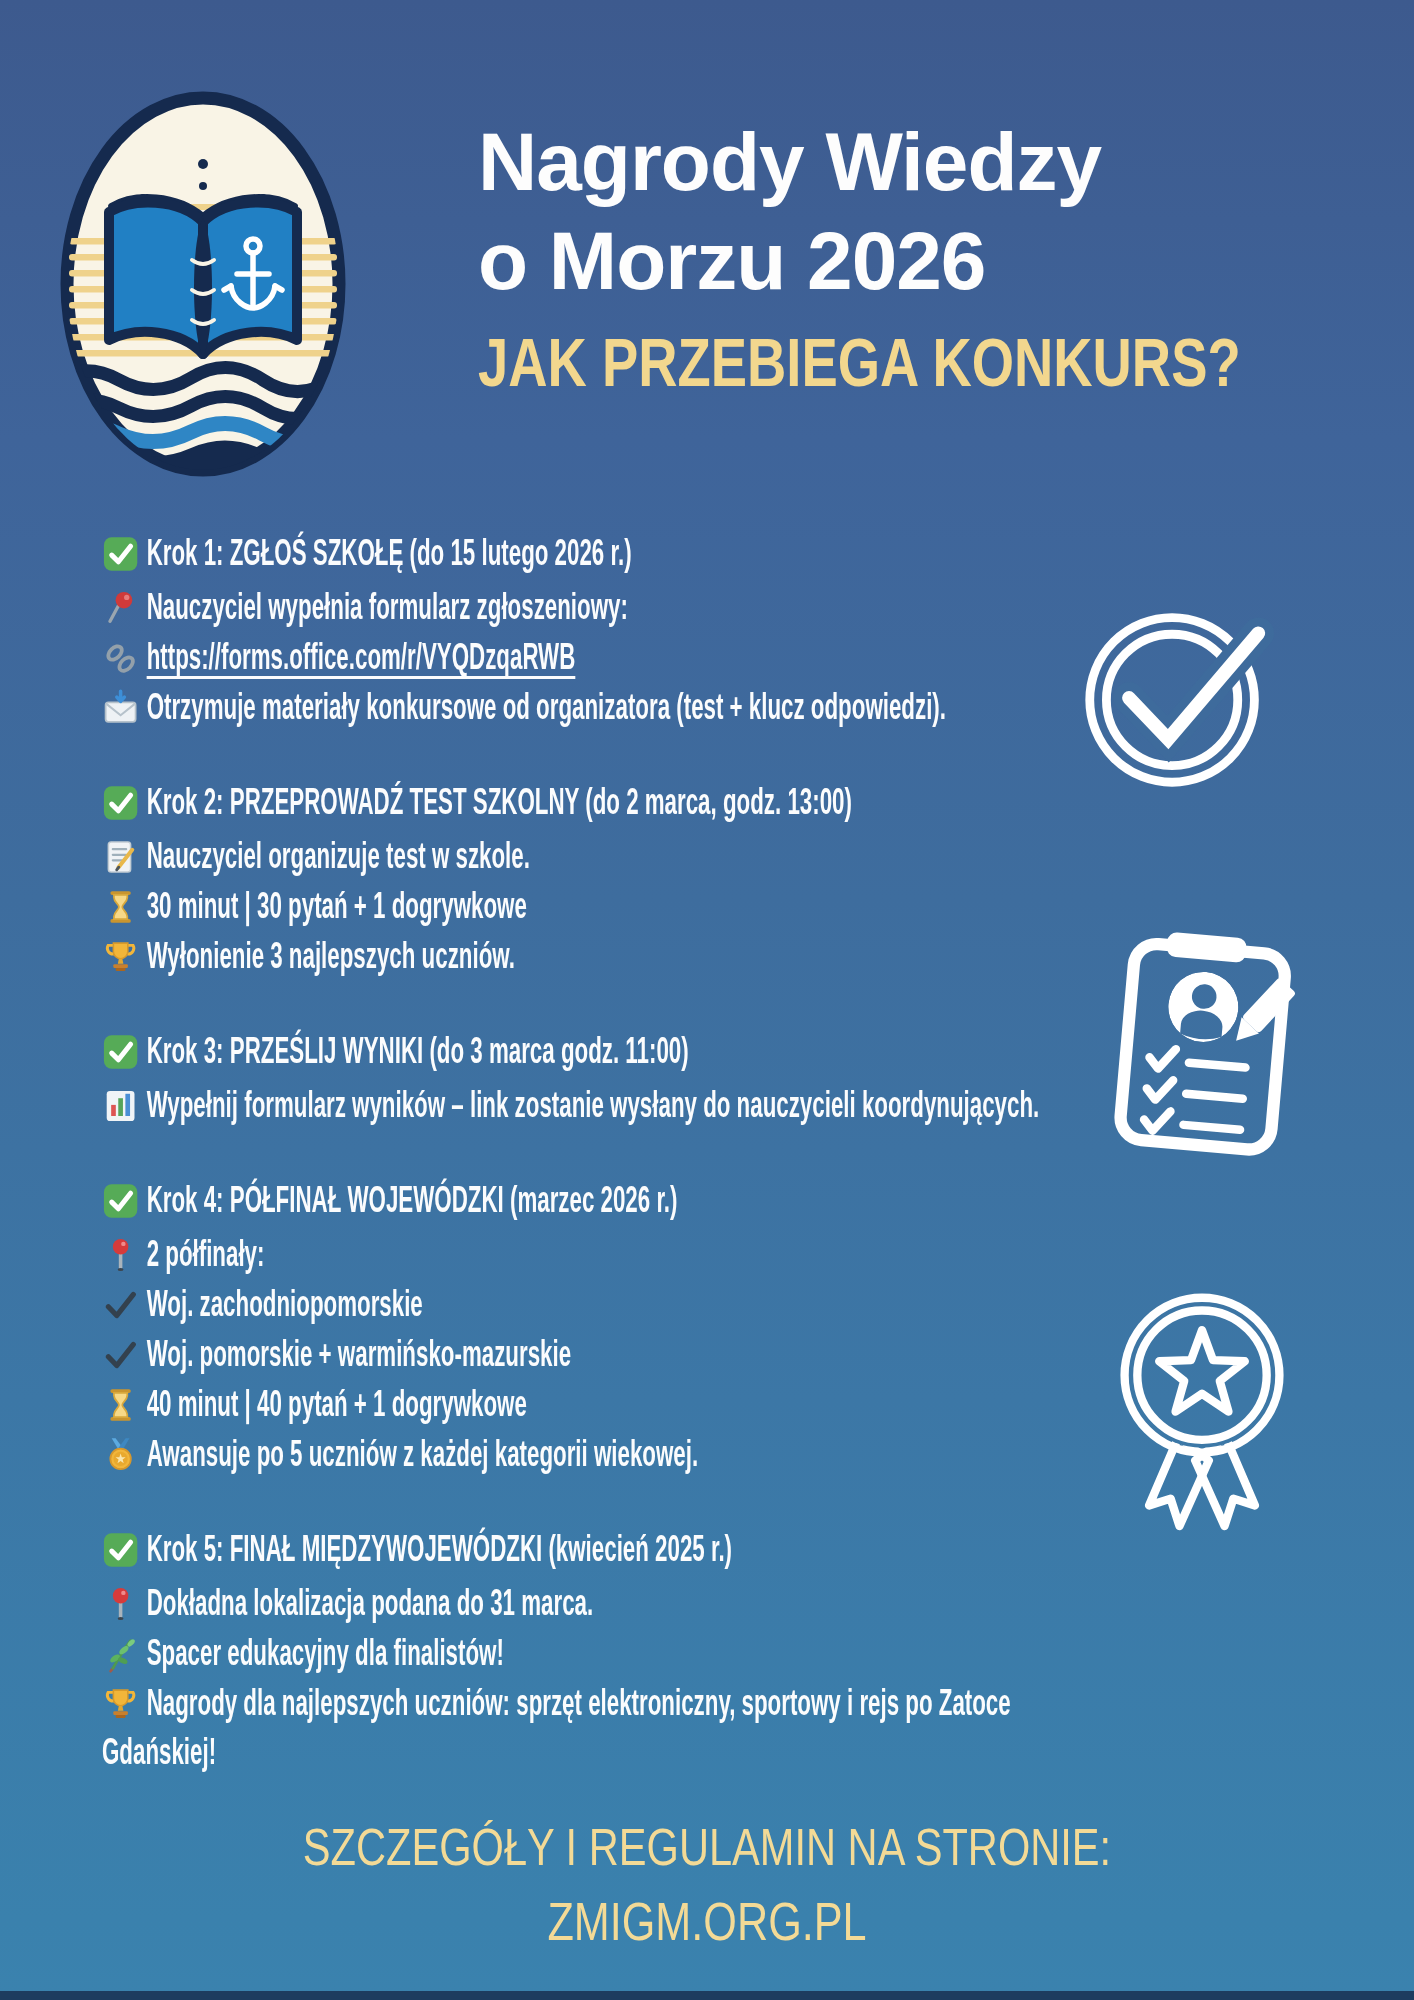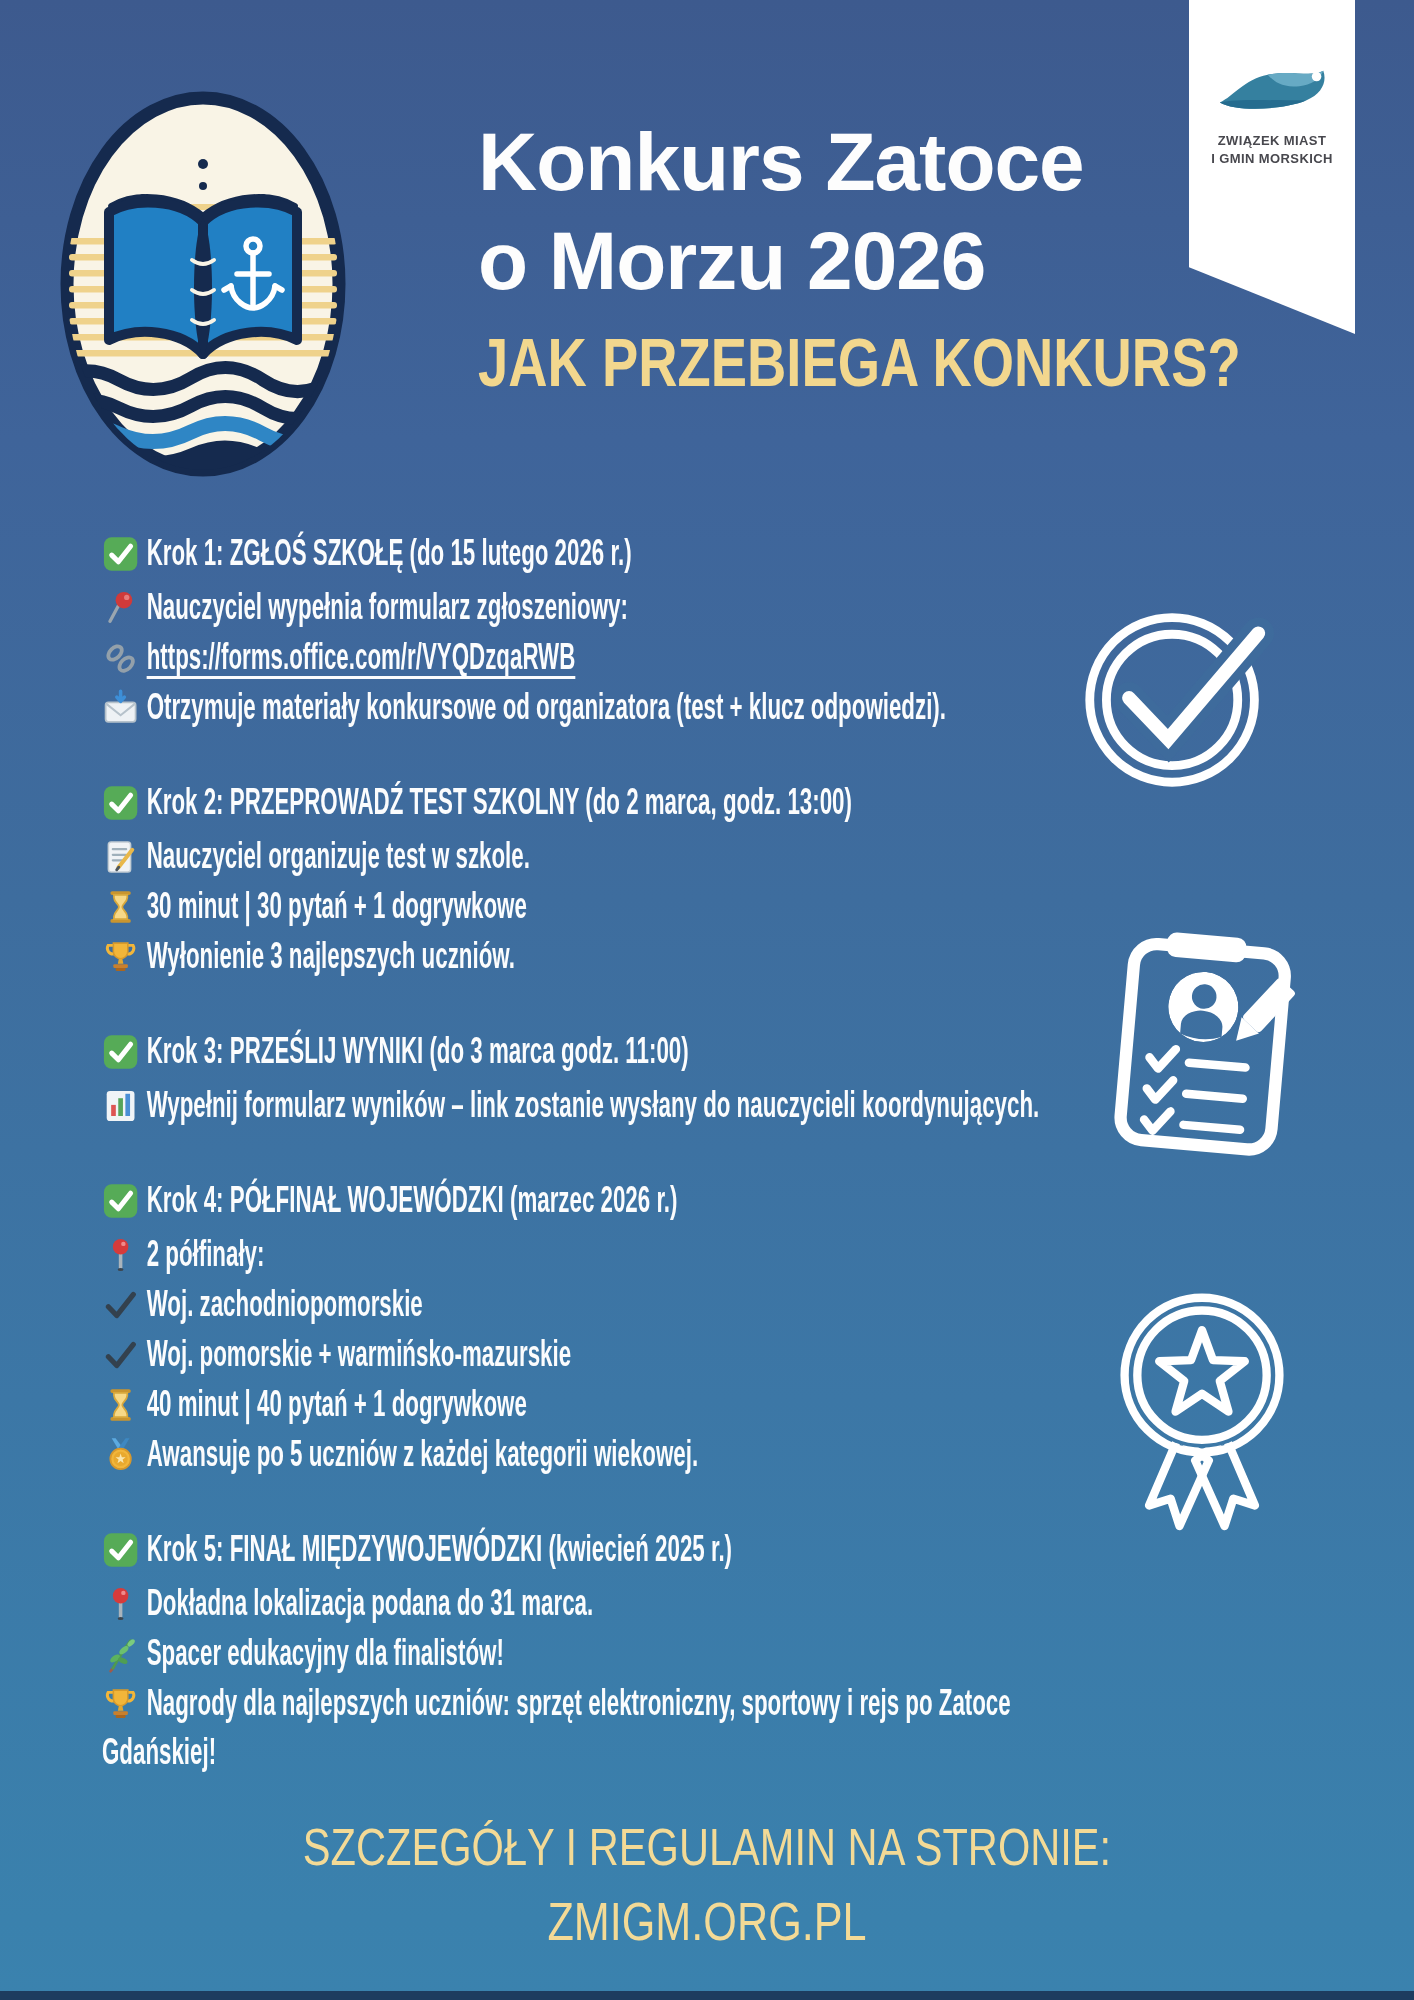--- a/index.html
+++ b/index.html
@@ -91,38 +91,26 @@
         <path d="M196 165 L196 218"></path>
         <path d="M180 186 L212 186"></path>
         <path d="M174 198 C176 214 190 220 196 220 C202 220 216 214 218 198"></path>
         <path d="M174 198 l-7 4 M218 198 l7 4"></path>
       </g>
     </g>
   </svg>
 
   <div class="title-block">
     <div class="title">
-      <span>Konkurs Zatoce</span><br>
+      <span>Nagrody Wiedzy</span><br>
       <span>o Morzu 2026</span>
     </div>
     <div class="subtitle">JAK PRZEBIEGA KONKURS?</div>
   </div>
 
-  <div class="ribbon">
-    <svg width="115" height="58" viewBox="0 0 120 60">
-      <path d="M5 44 C20 37 30 20 55 15 C80 10 100 18 113 11 C117 22 112 35 95 42 C70 52 22 54 5 44 Z" fill="#35809f"></path>
-      <path d="M55 15 C80 10 100 18 113 11 C110 20 100 26 88 27 C70 29 61 22 55 15 Z" fill="#67aac4"></path>
-      <path d="M5 44 C25 40 60 42 95 42 C70 52 22 54 5 44 Z" fill="#256c8f"></path>
-      <circle cx="106" cy="17" r="5" fill="#ffffff"></circle>
-    </svg>
-    <div class="org-name">
-      <div>ZWIĄZEK MIAST</div>
-      <div>I GMIN MORSKICH</div>
-    </div>
-  </div>
 
   <div class="steps" id="steps">
       <section class="step">
         <div class="row heading"><span class="ic"><span class="icw"><svg viewBox="0 0 36 36" width="40" height="40">
                 <rect x="3" y="3" width="30" height="30" rx="7" fill="#56ab57"></rect>
                 <path d="M10 19 l6 6 L27 11" stroke="#fff" stroke-width="4.5" fill="none" stroke-linecap="round" stroke-linejoin="round"></path>
               </svg></span></span><span class="txt">Krok 1: ZGŁOŚ SZKOŁĘ (do 15 lutego 2026 r.)</span></div>
         <div class="row"><span class="ic"><span class="icw"><svg viewBox="0 0 36 36" width="40" height="40">
                 <path d="M16 16 L8.5 30" stroke="#9aa6b0" stroke-width="3" stroke-linecap="round"></path>
                 <circle cx="21" cy="11" r="7.5" fill="#d03a3a"></circle>

